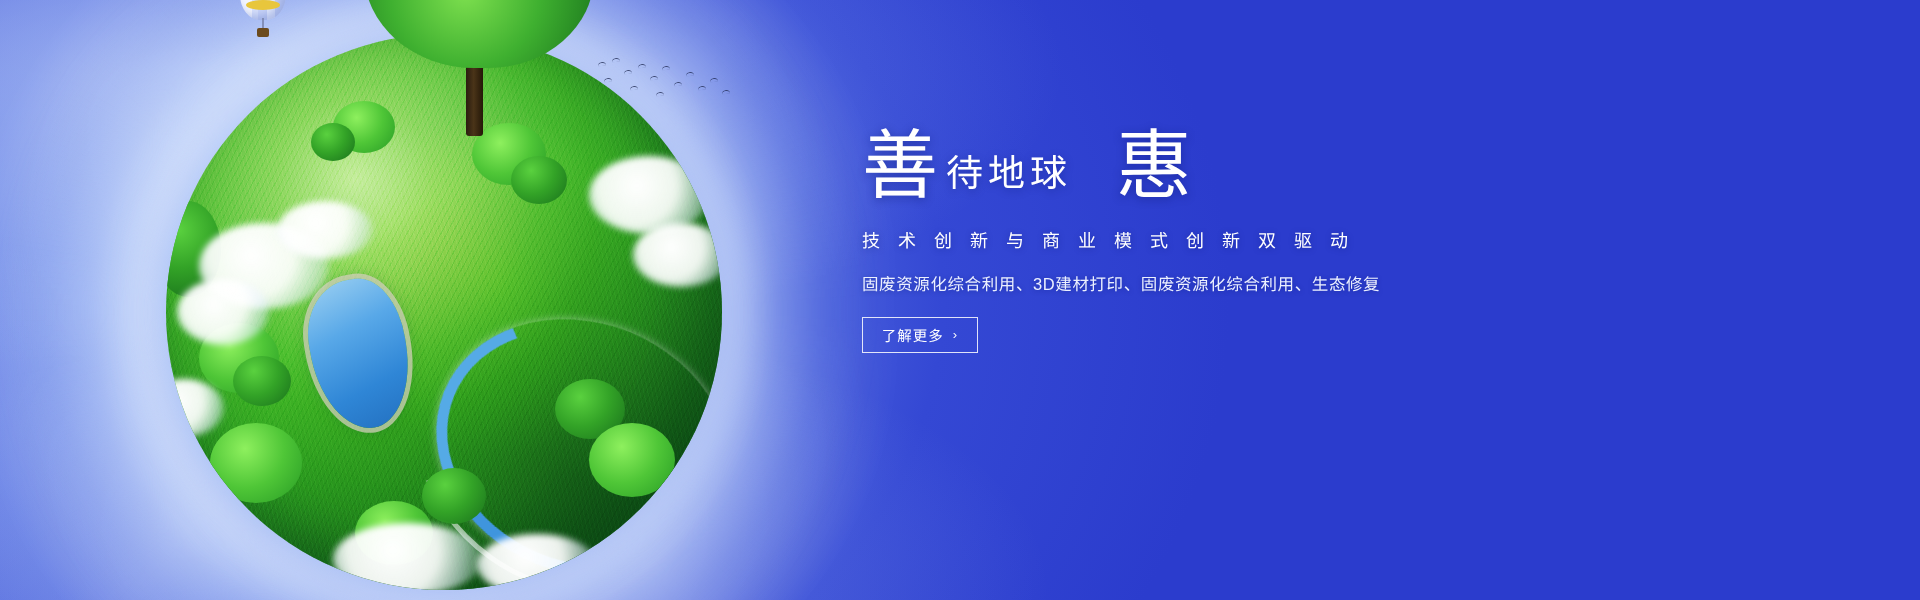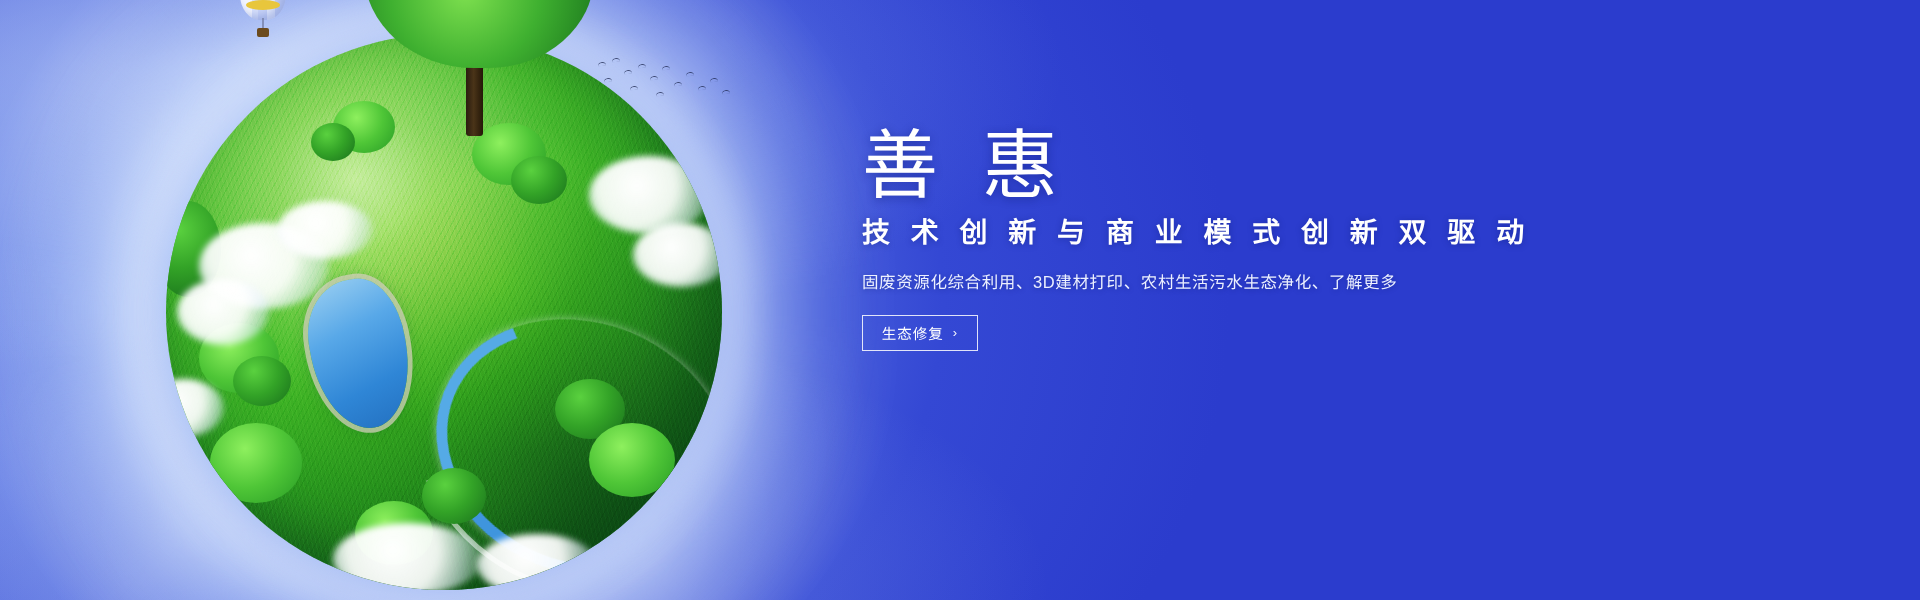--- a/index.html
+++ b/index.html
@@ -182,22 +182,22 @@
   .hl-small {
     font-family:"Liberation Serif","DejaVu Serif",serif;
     font-size:37px; color:#ffffff; font-weight:400;
     letter-spacing:5px; line-height:1;
     padding-bottom:10px; margin-left:8px;
     text-shadow:0 2px 8px rgba(10,24,110,.40);
   }
   .hl-gap { width:44px; }
 
   .subtitle {
-    margin-top:8px;
-    font-size:28px; color:#ffffff; font-weight:700;
+    margin-top:24px;
+    font-size:18px; color:#ffffff; font-weight:400;
     letter-spacing:6.5px; white-space:nowrap;
     text-shadow:0 1px 6px rgba(10,24,110,.40);
   }
 
   .desc {
     margin-top:19px;
     font-size:16.5px; color:#ecf0ff; font-weight:400;
     letter-spacing:.6px; white-space:nowrap;
     text-shadow:0 1px 5px rgba(10,24,110,.40);
   }
@@ -284,29 +284,30 @@
       <span class="bird" style="left:36px;top:30px;"></span>
       <span class="bird" style="left:62px;top:36px;"></span>
     </div>
   </div>
 
   <div class="content">
 
     <div class="headline">
       <span class="hl-group">
         <span class="hl-big">善</span>
+        <span class="hl-small">待地球</span>
       </span>
       <span class="hl-gap"></span>
       <span class="hl-group">
         <span class="hl-big">惠</span>
       </span>
     </div>
 
     <div class="subtitle">技 术 创 新 与 商 业 模 式 创 新 双 驱 动</div>
 
-    <div class="desc">固废资源化综合利用、3D建材打印、农村生活污水生态净化、了解更多</div>
+    <div class="desc">固废资源化综合利用、3D建材打印、固废资源化综合利用、生态修复</div>
 
     <button class="cta">
-      <span>生态修复</span>
+      <span>了解更多</span>
       <span class="chev">›</span>
     </button>
   </div>
 </div>
 
 </body></html>

